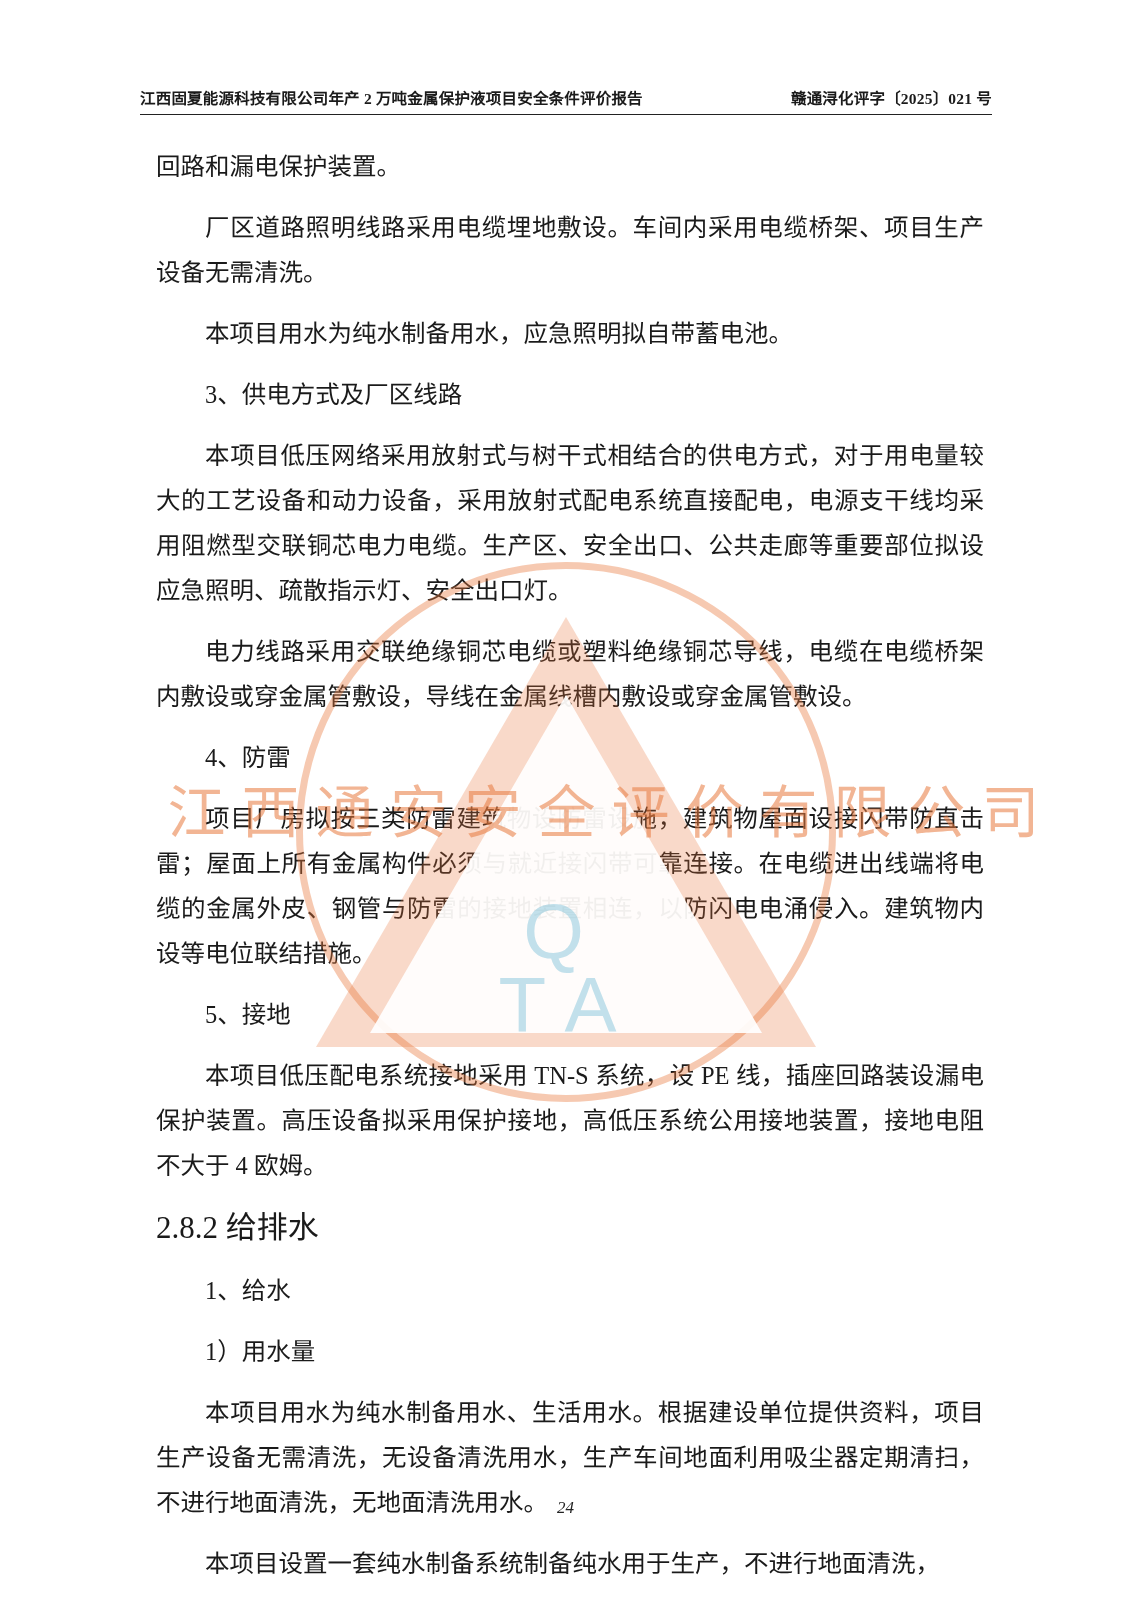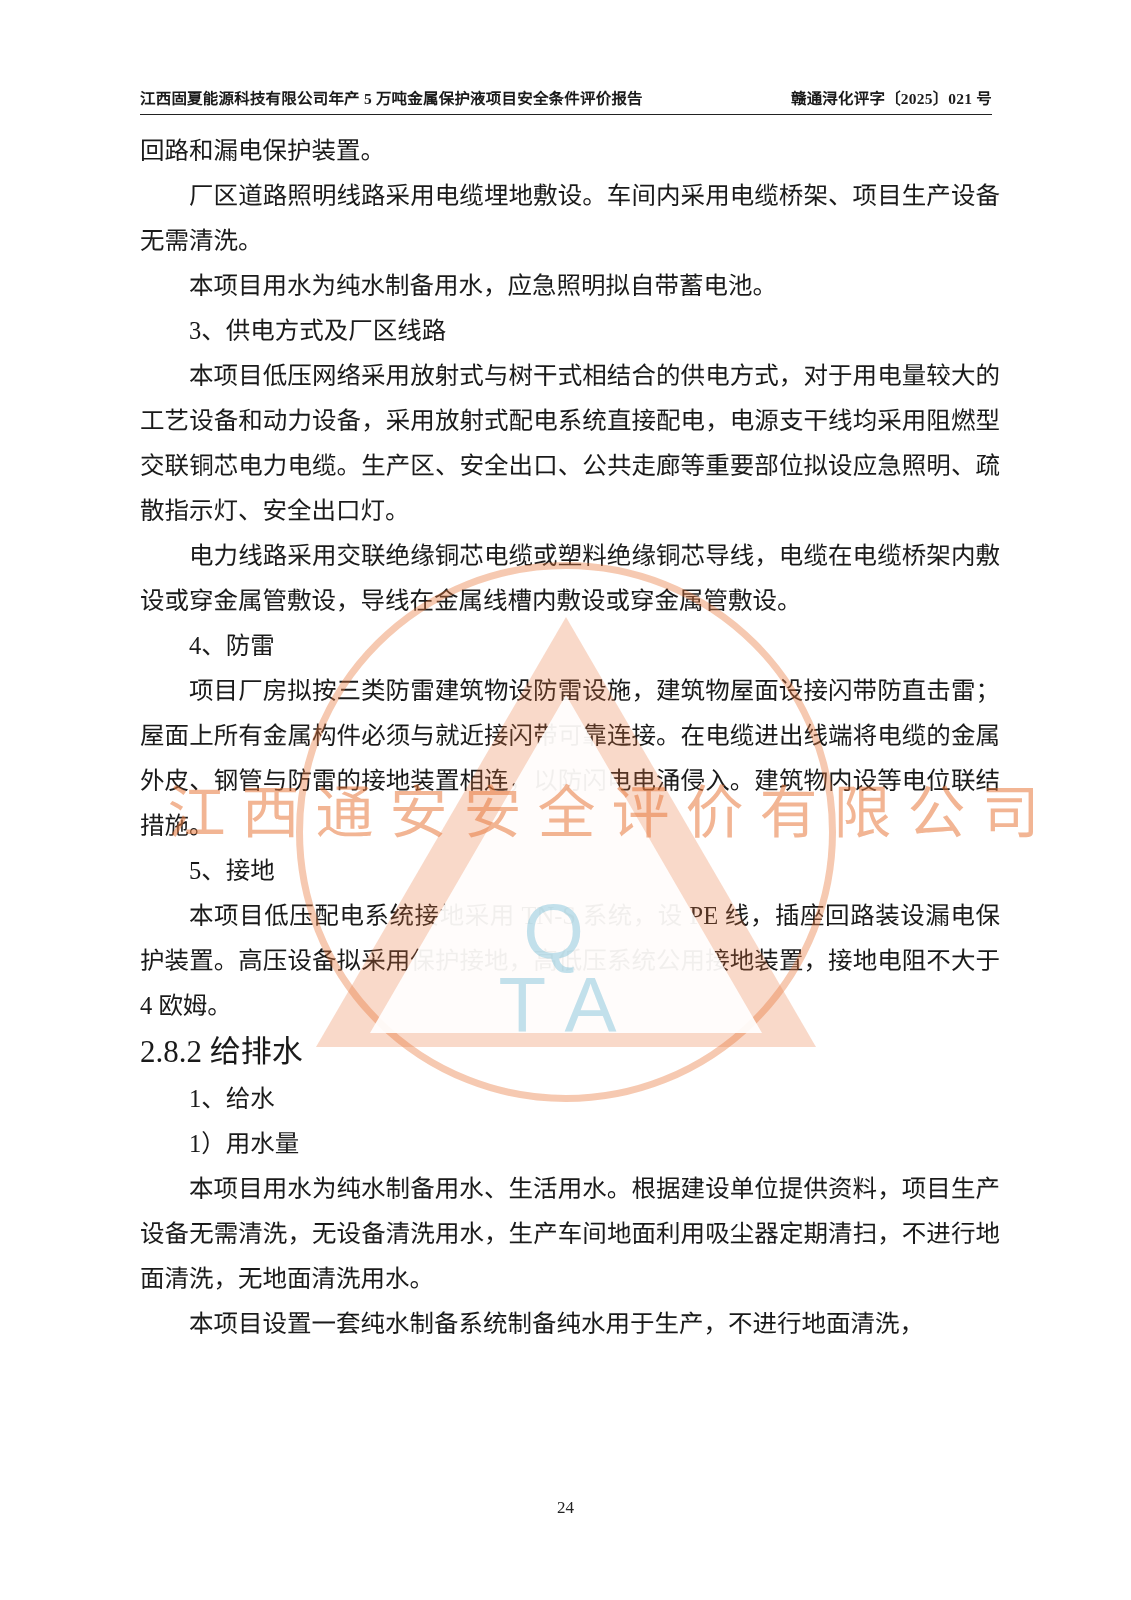--- a/index.html
+++ b/index.html
@@ -40,21 +40,21 @@
     position: absolute;
     top: 128px;
     left: 140px;
     width: 860px;
     font-size: 24.5px;
     line-height: 45px;
     text-align: justify;
     text-justify: inter-ideograph;
   }
   .content p {
-    margin: 0;
+    margin: 16px;
     white-space: pre-wrap;
   }
   .p-indent { text-indent: 2em; }
   .p-noindent { text-indent: 0; }
   .heading {
     margin: 0;
     font-weight: normal;
     text-indent: 0;
     font-size: 31px;
     line-height: 48px;
@@ -63,20 +63,21 @@
   
   .footer {
     position: absolute;
     bottom: 82px;
     left: 0;
     width: 100%;
     text-align: center;
     font-size: 17px;
     color: #222;
     font-family: "Liberation Serif", serif;
+    font-style: italic;
   }
 
   
   .watermark {
     position: absolute;
     left: 0; top: 0;
     width: 100%; height: 100%;
     pointer-events: none;
     z-index: 5;
   }
@@ -138,21 +139,21 @@
   }
   .wm-qta .l1 { font-size: 78px; letter-spacing: 24px; display:block; }
   .wm-qta .l2 { font-size: 78px; letter-spacing: 24px; display:block;margin-left:8px; }
 </style>
 </head>
 <body>
 
 <div class="page">
 
   <div class="header">
-    <span class="left">江西固夏能源科技有限公司年产 5 万吨金属保护液项目安全条件评价报告</span>
+    <span class="left">江西固夏能源科技有限公司年产 2 万吨金属保护液项目安全条件评价报告</span>
     <span class="right">赣通浔化评字〔2025〕021 号</span>
   </div>
 
   <div class="content">
     <p class="p-noindent">回路和漏电保护装置。</p>
     <p class="p-indent">厂区道路照明线路采用电缆埋地敷设。车间内采用电缆桥架、项目生产设备无需清洗。</p>
     <p class="p-indent">本项目用水为纯水制备用水，应急照明拟自带蓄电池。</p>
     <p class="p-indent">3、供电方式及厂区线路</p>
     <p class="p-indent">本项目低压网络采用放射式与树干式相结合的供电方式，对于用电量较大的工艺设备和动力设备，采用放射式配电系统直接配电，电源支干线均采用阻燃型交联铜芯电力电缆。生产区、安全出口、公共走廊等重要部位拟设应急照明、疏散指示灯、安全出口灯。</p>
     <p class="p-indent">电力线路采用交联绝缘铜芯电缆或塑料绝缘铜芯导线，电缆在电缆桥架内敷设或穿金属管敷设，导线在金属线槽内敷设或穿金属管敷设。</p>

